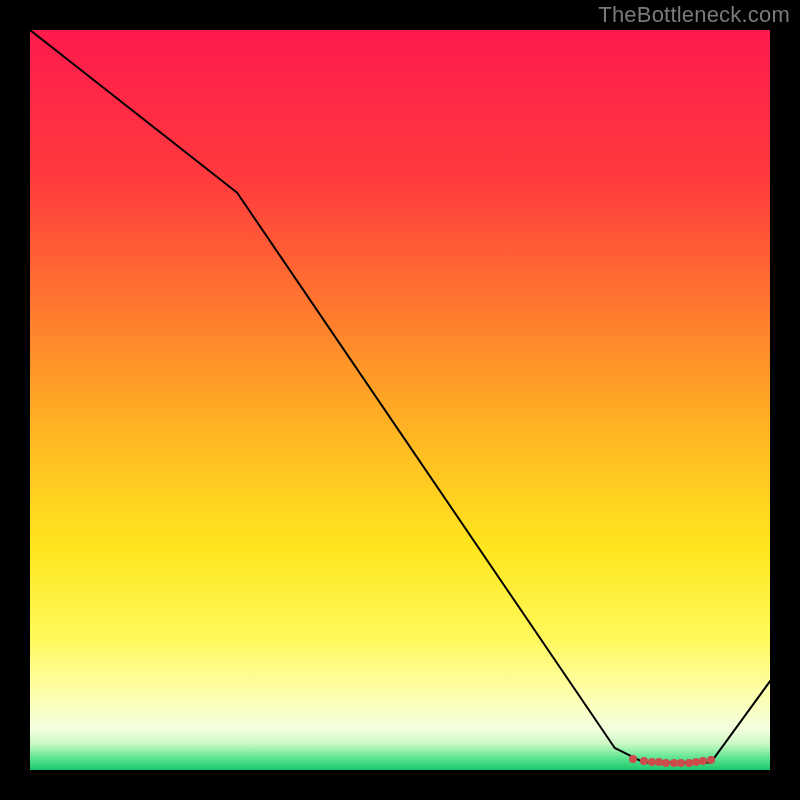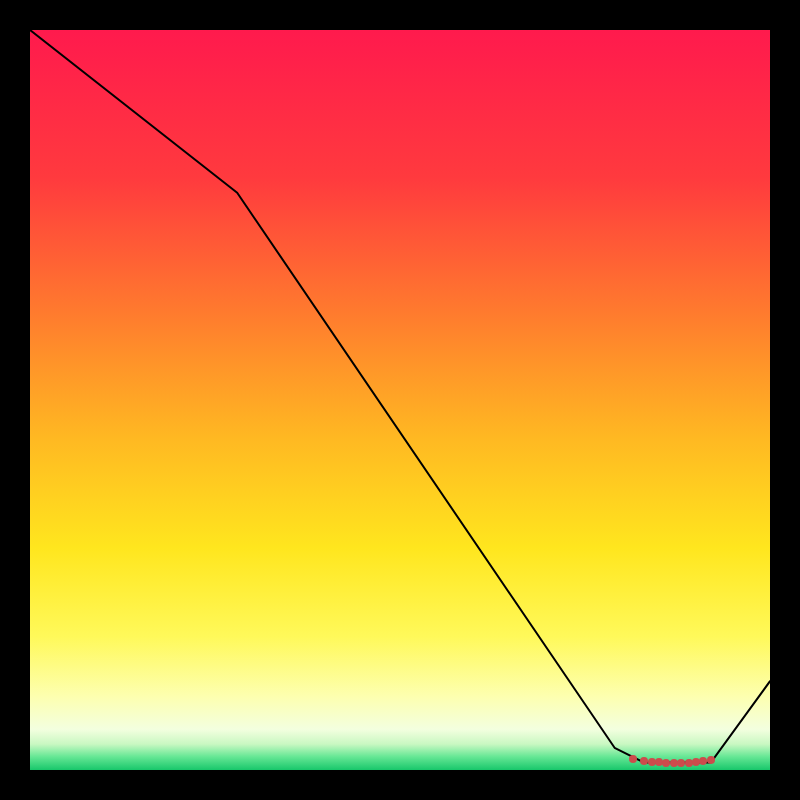--- a/index.html
+++ b/index.html
@@ -54,20 +54,21 @@
     position: absolute;
     transform: translate(-50%, -50%);
     border-radius: 50%;
   }
 </style>
 </head>
 <body>
 
 <div class="frame">
 
+  <div class="attribution">TheBottleneck.com</div>
 
   <div class="plot-area">
 
     <div class="gradient-bg">
       <svg width="740" height="740" viewBox="0 0 740 740" preserveAspectRatio="none">
         <defs>
           <linearGradient id="gradY" x1="0" y1="0" x2="0" y2="1">
               <stop offset="0%" stop-color="#ff1a4d"></stop>
               <stop offset="20%" stop-color="#ff3a3e"></stop>
               <stop offset="38%" stop-color="#ff7a2e"></stop>

